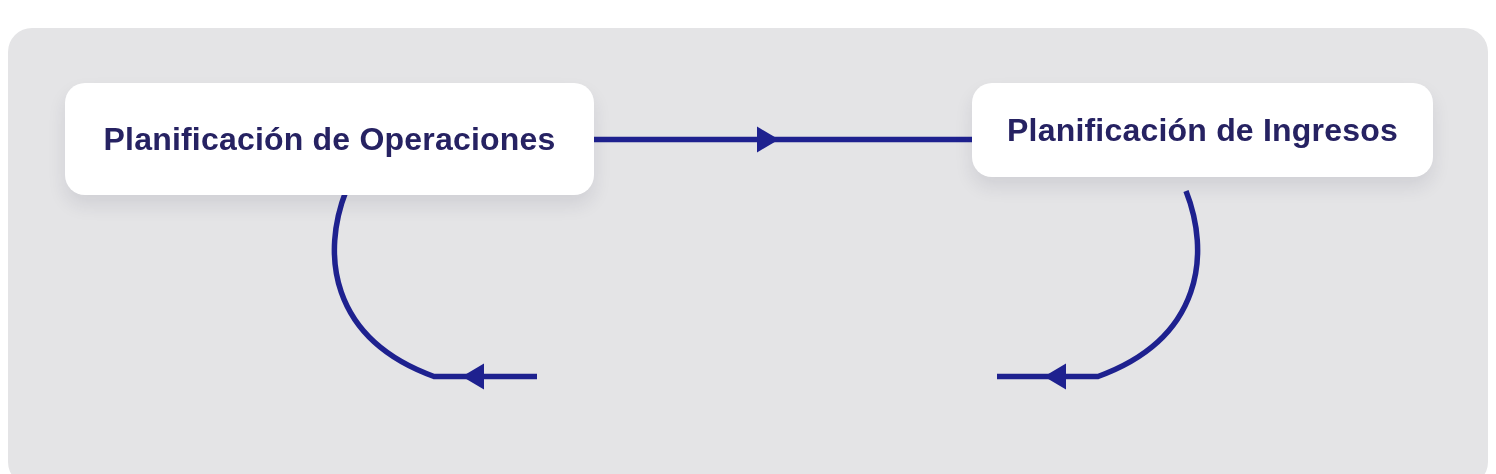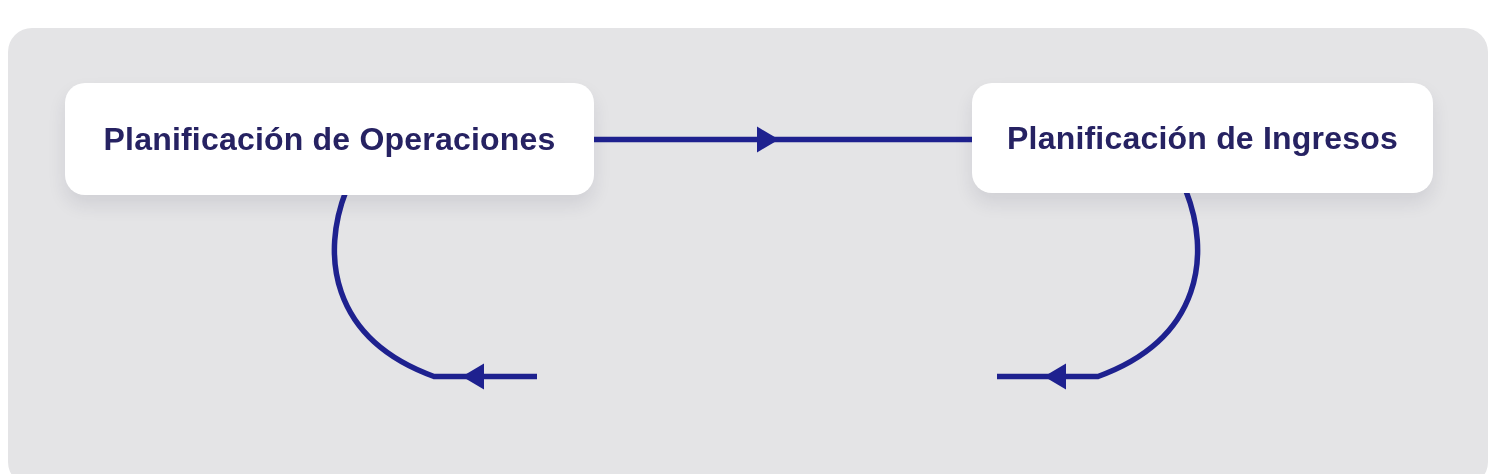--- a/index.html
+++ b/index.html
@@ -35,21 +35,21 @@
     z-index: 2;
   }
   .node-label {
     color: var(--text-color, #262262);
     font-size: 32px;
     font-weight: 700;
     letter-spacing: 0.2px;
     white-space: nowrap;
   }
   .node-operaciones { left: 65px;  top: 63px;  width: 529px; height: 112px; }
-  .node-ingresos    { left: 972px; top: 63px;  width: 461px; height: 110px; }
+  .node-ingresos    { left: 972px; top: 63px;  width: 461px; height: 94px; }
   .node-finanzas    { left: 537px; top: 303px; width: 460px; height: 105px; }
   .connectors {
     position: absolute;
     left: 0;
     top: 0;
     width: 1496px;
     height: 474px;
     z-index: 1;
   }
   .edge-path {

